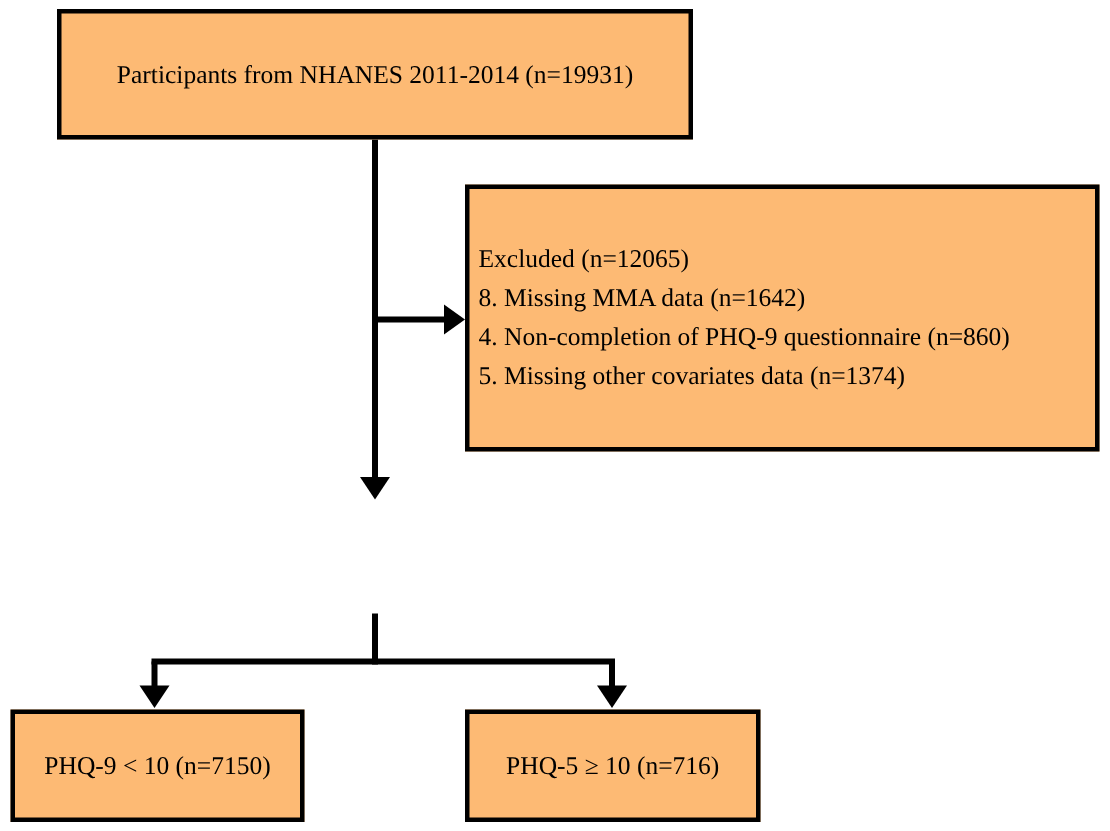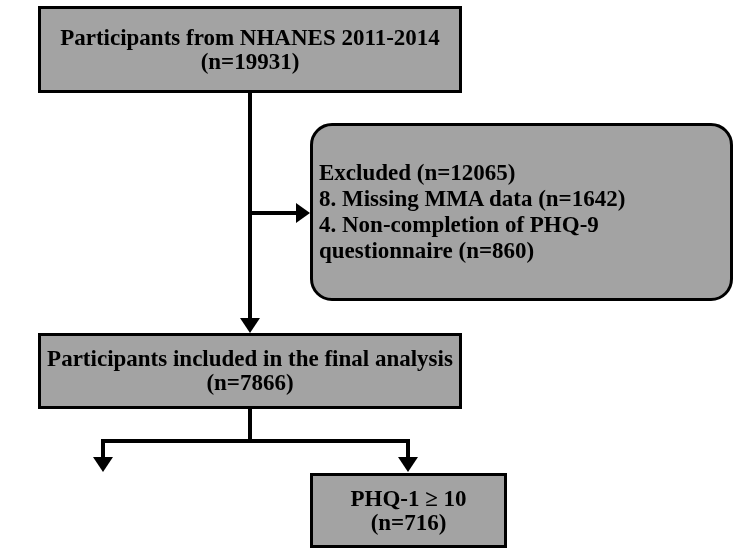--- a/index.html
+++ b/index.html
@@ -13,40 +13,39 @@
     height: 554px;
     background: #ffffff;
     font-family: "Liberation Serif", "DejaVu Serif", serif;
     color: #000000;
     overflow: hidden;
   }
   .box {
     position: absolute;
     box-sizing: border-box;
     border: 3px solid #000000;
-    background: #a3a3a3;
+    background: #fdba74;
     display: flex;
     align-items: center;
     justify-content: center;
-    font-size: 23px;
+    font-size: 17px;
     line-height: 24px;
     text-align: center;
-    font-weight: bold;
   }
   .box.left-align {
     flex-direction: column;
     align-items: flex-start;
     justify-content: center;
     text-align: left;
     padding-left: 6px;
     padding-right: 4px;
     line-height: 26px;
   }
   #top-box    { left: 38px;  top: 6px;   width: 424px; height: 87px;  }
-  #excluded-box { left: 310px; top: 123px; width: 423px; height: 178px; border-radius: 22px; }
+  #excluded-box { left: 310px; top: 123px; width: 423px; height: 178px; }
   #final-box  { left: 38px;  top: 333px; width: 424px; height: 76px;  }
   #phq-low-box  { left: 7px;   top: 473px; width: 196px; height: 75px; }
   #phq-high-box { left: 310px; top: 473px; width: 197px; height: 75px; }
   .connectors {
     position: absolute;
     left: 0;
     top: 0;
     width: 740px;
     height: 554px;
     pointer-events: none;
@@ -77,24 +76,25 @@
   </svg>
 
   <div id="top-box" class="box">
     <span>Participants from NHANES 2011-2014 (n=19931)</span>
   </div>
 
   <div id="excluded-box" class="box left-align">
     <div>Excluded (n=12065)</div>
     <div>8. Missing MMA data (n=1642)</div>
     <div>4. Non-completion of PHQ-9 questionnaire (n=860)</div>
-  </div>
-
-  <div id="final-box" class="box">
-    <span>Participants included in the final analysis (n=7866)</span>
+    <div>5. Missing other covariates data (n=1374)</div>
   </div>
 
 
+  <div id="phq-low-box" class="box">
+    <span>PHQ-9 &lt; 10 (n=7150)</span>
+  </div>
+
   <div id="phq-high-box" class="box">
-    <span>PHQ-1 ≥ 10 (n=716)</span>
+    <span>PHQ-5 ≥ 10 (n=716)</span>
   </div>
 
 </div>
 
 </body></html>

